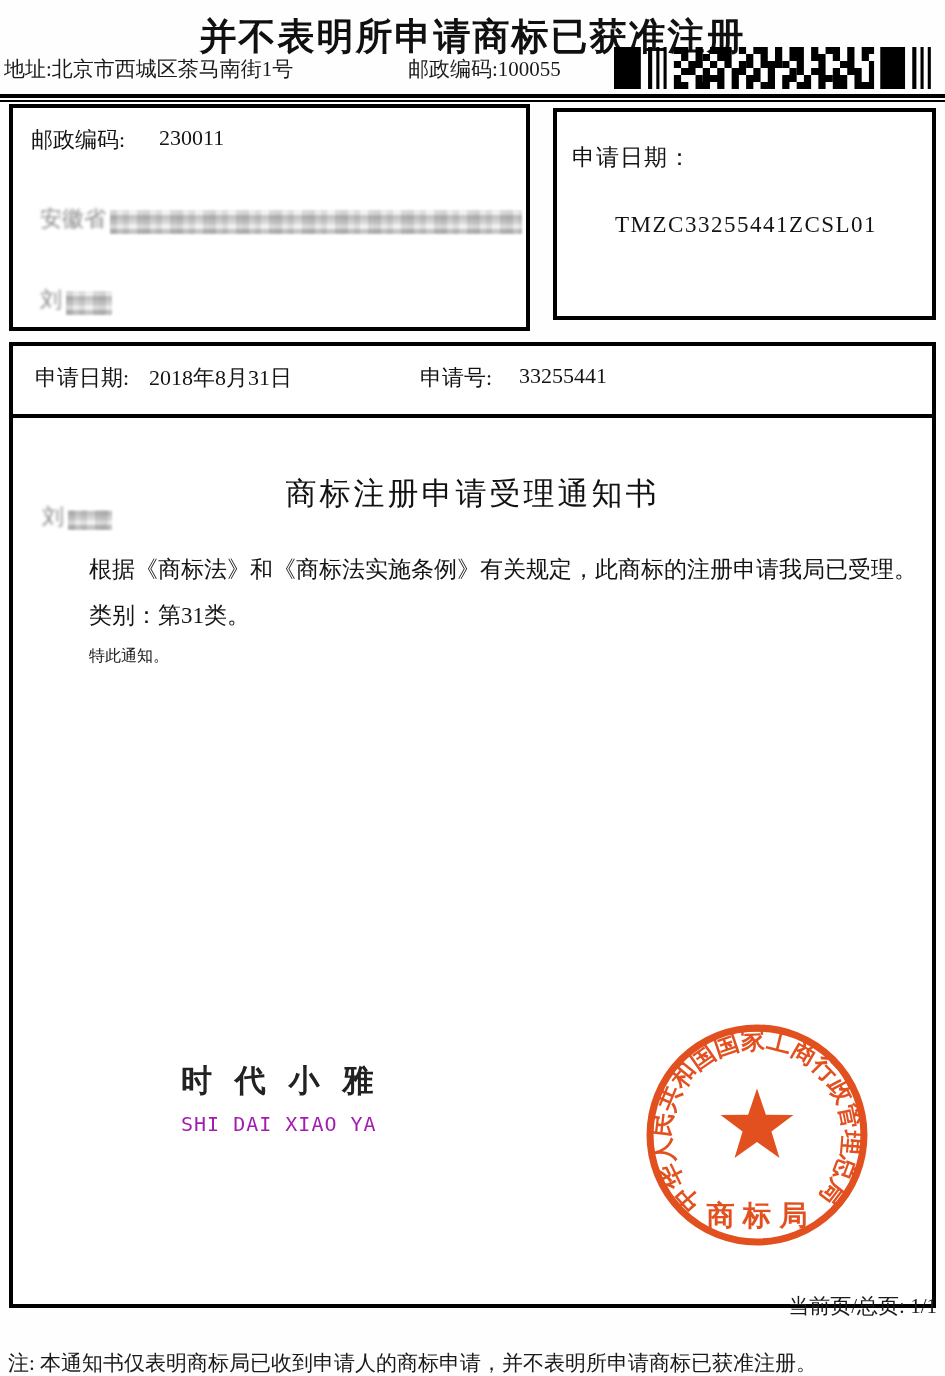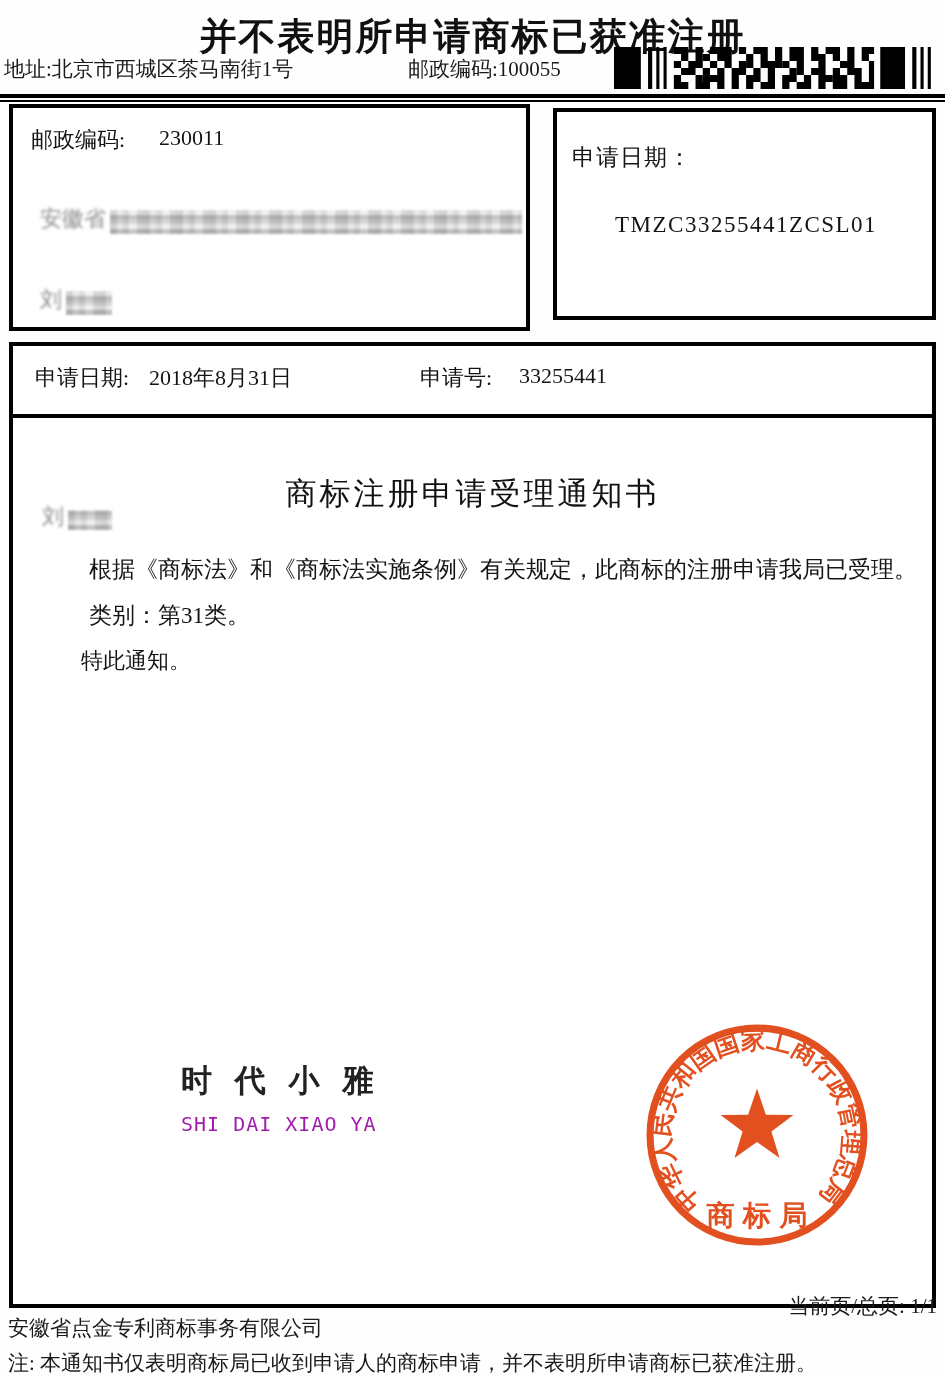--- a/index.html
+++ b/index.html
@@ -41,21 +41,21 @@
   .application-box .app-date-value { position:absolute; top:17px; left:136px; font-size:22px; }
   .application-box .app-no-label { position:absolute; top:17px; left:407px; font-size:22px; }
   .application-box .app-no-value { position:absolute; top:17px; left:506px; font-size:22px; }
 
   
   .notice-title { position:absolute; top:36px; left:0; width:100%; text-align:center;
     font-size:31px; letter-spacing:3px; color:#121212;margin-top:19px; }
   .notice-recipient { position:absolute; top:84px; left:29px; }
   .notice-p1 { position:absolute; top:136px; left:76px; font-size:23px; }
   .notice-p2 { position:absolute; top:182px; left:76px; font-size:23px; }
-  .notice-p3 { position:absolute; top:228px; left:68px; font-size:22px; }
+  .notice-p3 { position:absolute; top:228px; left:76px; font-size:16px; }
 
   .tm-cn { position:absolute; top:642px; left:168px; font-family:"DejaVu Sans","Liberation Sans",sans-serif;
     font-size:31px; font-weight:bold; letter-spacing:6px; color:#222; }
   .tm-en { position:absolute; top:694px; left:168px; font-family:"DejaVu Sans Mono","Liberation Mono",monospace;
     font-size:20px; font-weight:normal; letter-spacing:1px; color:#a21caf; }
 
   .seal { position:absolute; left:632px; top:605px; width:224px; height:224px; opacity:.93; }
   .seal-ring-text { font-family:"DejaVu Sans","Liberation Sans",sans-serif; font-size:25px; font-weight:bold; }
   .seal-bottom-text { font-family:"DejaVu Sans","Liberation Sans",sans-serif; font-size:28px; font-weight:bold; letter-spacing:8px; }
   .seal-date { position:absolute; left:667px; top:700px; font-size:25px; color:#1d1d1d; letter-spacing:1px; z-index:5; }
@@ -200,20 +200,19 @@
       </defs>
       <circle cx="111" cy="111" r="106" fill="none" stroke="#e0430f" stroke-width="7"></circle>
       <polygon fill="#e0430f" points="111,65 119.8,90.9 147.1,91.3 125.3,107.6 133.3,133.7 111,118 88.7,133.7 96.7,107.6 74.9,91.3 102.2,90.9"></polygon>
       <text class="seal-ring-text" fill="#e0430f">
         <textPath href="#ringPath" startOffset="0" textLength="412" lengthAdjust="spacingAndGlyphs">中华人民共和国国家工商行政管理总局</textPath>
       </text>
       <text class="seal-bottom-text" x="115" y="200" text-anchor="middle" fill="#e0430f">商标局</text>
     </svg>
   </div>
 
-  <div class="agent-line">安徽省点金专利商标事务有限公司</div>
   <div class="note-line">注: 本通知书仅表明商标局已收到申请人的商标申请，并不表明所申请商标已获准注册。</div>
   <div class="page-indicator">
     <span>当前页/总页:</span>
     <span>1/1</span>
   </div>
 
 </div>
 
 </body></html>

